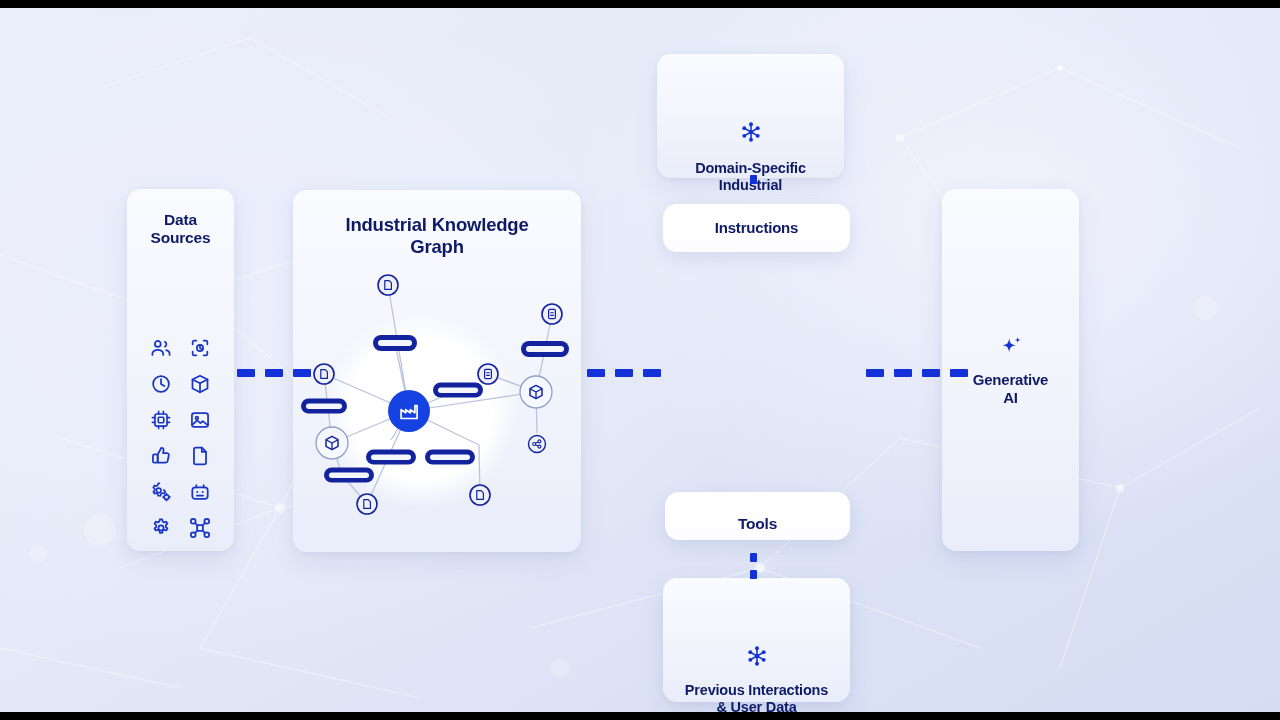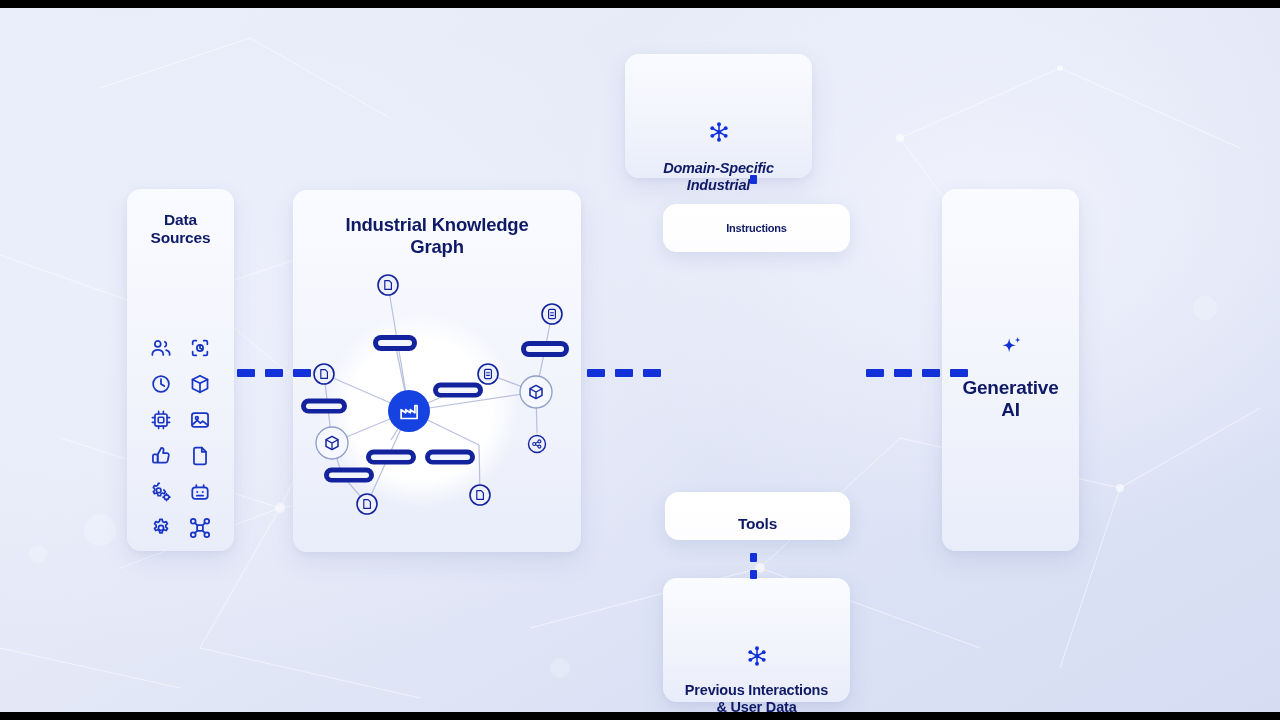--- a/index.html
+++ b/index.html
@@ -52,51 +52,51 @@
   }
   .icon-cell { width:26px; height:26px; display:flex; align-items:center; justify-content:center; }
   .icon-cell svg { display:block; }
 
   
   #kgraph { left:293px; top:182px; width:288px; height:362px; }
   #kgraph .card-title { margin-top:24px; font-size:18.5px; padding:0 24px; line-height:1.2; }
   #kgsvg { position:absolute; left:0; top:0; width:288px; height:362px; }
 
   
-  #domain-card { left:625px; top:46px; width:187px; height:124px;font-style:italic; }
+  #domain-card { left:657px; top:46px; width:187px; height:124px; }
   #domain-card .card-title { font-size:14.5px; margin-top:56px; }
   #domain-card .card-icon { position:absolute; left:0; right:0; top:66px; display:flex; justify-content:center; }
   #domain-card .card-title { margin-top:0; position:absolute; left:0; right:0; top:106px; }
 
   #instructions-card {
     left:663px; top:196px; width:187px; height:48px;
     background:linear-gradient(180deg,#ffffff 0%,#fdfdff 100%);
     box-shadow:0 6px 18px rgba(60,80,160,.12);
   }
-  #instructions-card .card-title { font-size:11px; line-height:48px;border-radius:22px; }
+  #instructions-card .card-title { font-size:15px; line-height:48px;border-radius:22px; }
 
   #cag-card { left:665px; top:182px; width:185px; height:362px; z-index:-1; }
   #cag-icon { position:absolute; left:0; right:0; top:145px; display:flex; justify-content:center; }
   #cag-title { position:absolute; left:0; right:0; top:182px; font-size:15.5px; padding:0 8px; }
 
   #tools-card {
     left:665px; top:484px; width:185px; height:48px;
     background:linear-gradient(180deg,#ffffff 0%,#fdfdff 100%);
     box-shadow:0 6px 18px rgba(60,80,160,.12);
   }
   #tools-card .card-title { font-size:15.5px; line-height:48px;margin-top:8px; }
 
   #prev-card { left:663px; top:570px; width:187px; height:124px;text-decoration:underline; }
   #prev-icon { position:absolute; left:0; right:0; top:66px; display:flex; justify-content:center; }
   #prev-title { position:absolute; left:0; right:0; top:104px; font-size:14.5px; }
 
   
   #genai-card { left:942px; top:181px; width:137px; height:362px; }
   #genai-icon { position:absolute; left:0; right:0; top:145px; display:flex; justify-content:center; }
-  #genai-title { position:absolute; left:0; right:0; top:188px; font-size:19px; }
+  #genai-title { position:absolute; left:0; right:0; top:182px; font-size:15px; }
 
   
   .dashrow { position:absolute; display:flex; gap:10px; align-items:center; }
   .dash {
     width:18px; height:8px; background:#1231d8; border-radius:1px;
   }
   .dashcol { position:absolute; display:flex; flex-direction:column; gap:8px; align-items:center; }
   .dashv { width:7px; height:9px; background:#1231d8; border-radius:1px; }
 
   #conn-left  { left:237px; top:361px; }

